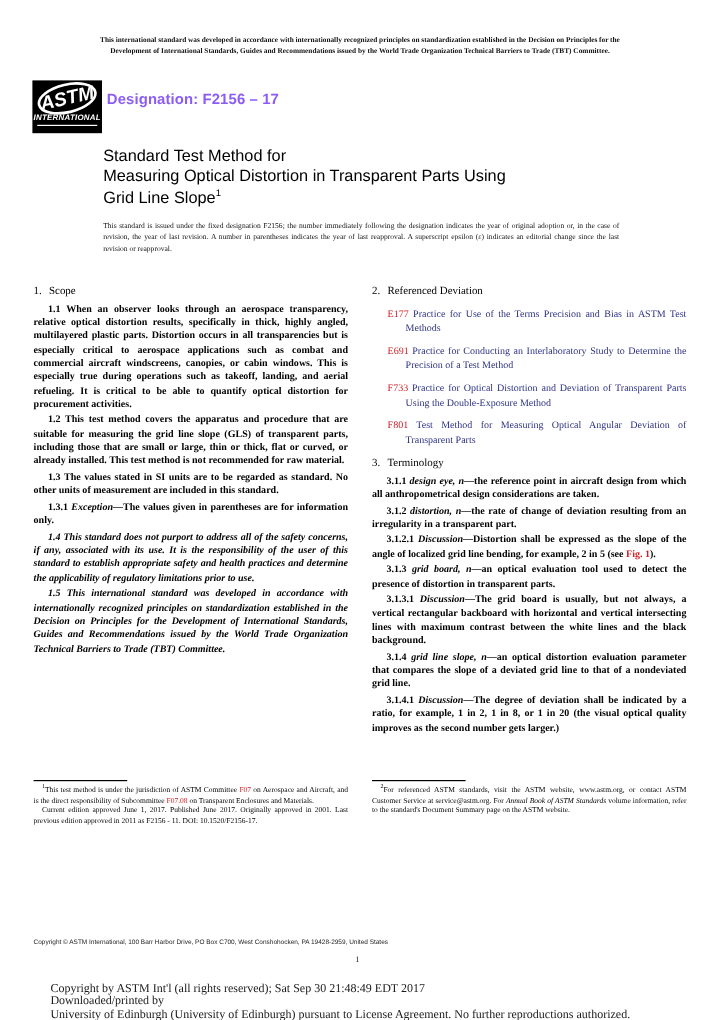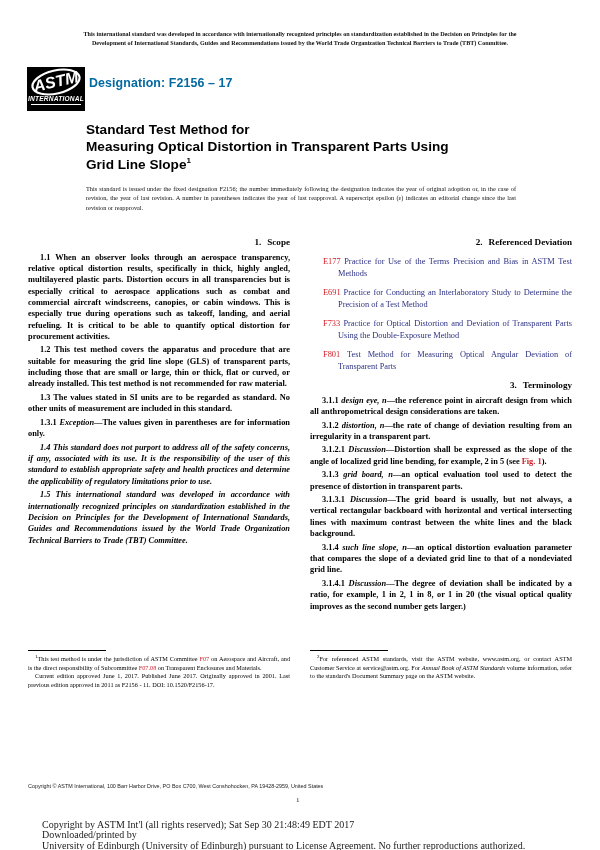--- a/index.html
+++ b/index.html
@@ -82,31 +82,31 @@
     background: #fff;
   }
   .designation {
     position: absolute;
     left: 62px;
     top: 9px;
     font-family: "Liberation Sans", sans-serif;
     font-weight: bold;
     font-size: 12.4px;
     letter-spacing: .1px;
-    color: #0369a1;
+    color: #8b5cf6;
   }
 
   
   .title-block {
     position: absolute;
     left: 86px;
     top: 121px;
     width: 440px;
     font-family: "Liberation Sans", sans-serif;
-    font-weight: bold;
+    font-weight: normal;
     font-size: 13.6px;
     line-height: 17.3px;
     color: #000;
   }
   .title-block sup {
     font-size: 8px;
     vertical-align: super;
     line-height: 0;
   }
 
@@ -130,23 +130,23 @@
     font-size: 8.35px;
     line-height: 11.35px;
     text-align: justify;
   }
   .col-left  { left: 28px; }
   .col-right { left: 310px; }
 
   h2.sec {
     font-size: 9.1px;
     line-height: 12px;
-    font-weight: bold;
+    font-weight: normal;
     margin: 0 0 3.5px 0;
-    text-align: right;
+    text-align: left;
   }
   h2.sec .num { margin-right: 6px; }
   .sec-gap { height: 7px; }
 
   p.para {
     margin: 0 0 0 0;
     text-indent: 12px;
     text-align: justify;
     hyphens: none;
     font-weight: bold;
@@ -286,21 +286,21 @@
     <div class="sec-gap"></div>
     <h2 class="sec">
       <span class="num">3.</span><span>Terminology</span>
     </h2>
     <div id="term-list">
         <p class="para"><span>3.1.1 </span><span class="it">design eye, n</span><span>—the reference point in aircraft design from which all anthropometrical design considerations are taken.</span></p>
         <p class="para"><span>3.1.2 </span><span class="it">distortion, n</span><span>—the rate of change of deviation resulting from an irregularity in a transparent part.</span></p>
         <p class="para"><span>3.1.2.1 </span><span class="it">Discussion</span><span>—Distortion shall be expressed as the slope of the angle of localized grid line bending, for example, 2 in 5 (see </span><span class="redlink">Fig. 1</span><span>).</span></p>
         <p class="para"><span>3.1.3 </span><span class="it">grid board, n</span><span>—an optical evaluation tool used to detect the presence of distortion in transparent parts.</span></p>
         <p class="para"><span>3.1.3.1 </span><span class="it">Discussion</span><span>—The grid board is usually, but not always, a vertical rectangular backboard with horizontal and vertical intersecting lines with maximum contrast between the white lines and the black background.</span></p>
-        <p class="para"><span>3.1.4 </span><span class="it">such line slope, n</span><span>—an optical distortion evaluation parameter that compares the slope of a deviated grid line to that of a nondeviated grid line.</span></p>
+        <p class="para"><span>3.1.4 </span><span class="it">grid line slope, n</span><span>—an optical distortion evaluation parameter that compares the slope of a deviated grid line to that of a nondeviated grid line.</span></p>
         <p class="para"><span>3.1.4.1 </span><span class="it">Discussion</span><span>—The degree of deviation shall be indicated by a ratio, for example, 1 in 2, 1 in 8, or 1 in 20 (the visual optical quality improves as the second number gets larger.)</span></p>
       </div>
   </div>
 
   <div class="footnote fn-left">
     <div class="fn-rule"></div>
     <p><sup>1</sup><span>This test method is under the jurisdiction of ASTM Committee </span><span class="redlink">F07</span><span> on Aerospace and Aircraft, and is the direct responsibility of Subcommittee </span><span class="redlink">F07.08</span><span> on Transparent Enclosures and Materials.</span></p>
     <p>Current edition approved June 1, 2017. Published June 2017. Originally approved in 2001. Last previous edition approved in 2011 as F2156 - 11. DOI: 10.1520/F2156-17.</p>
   </div>
 

